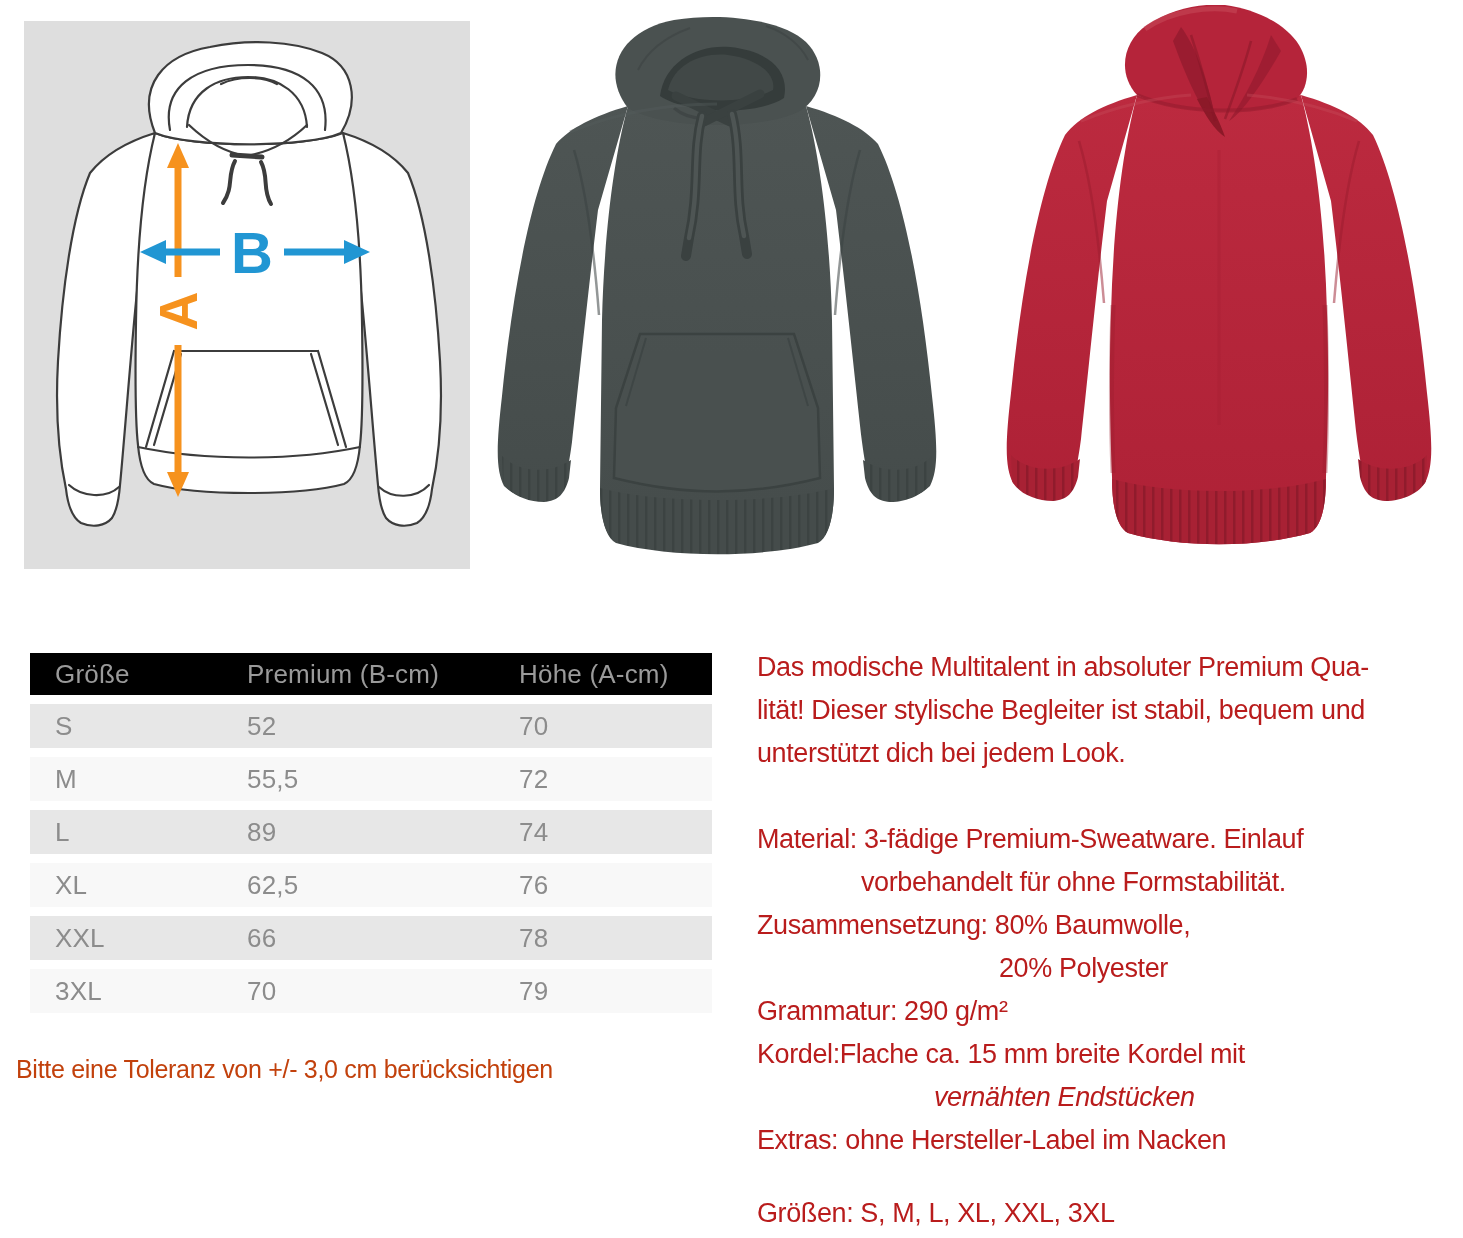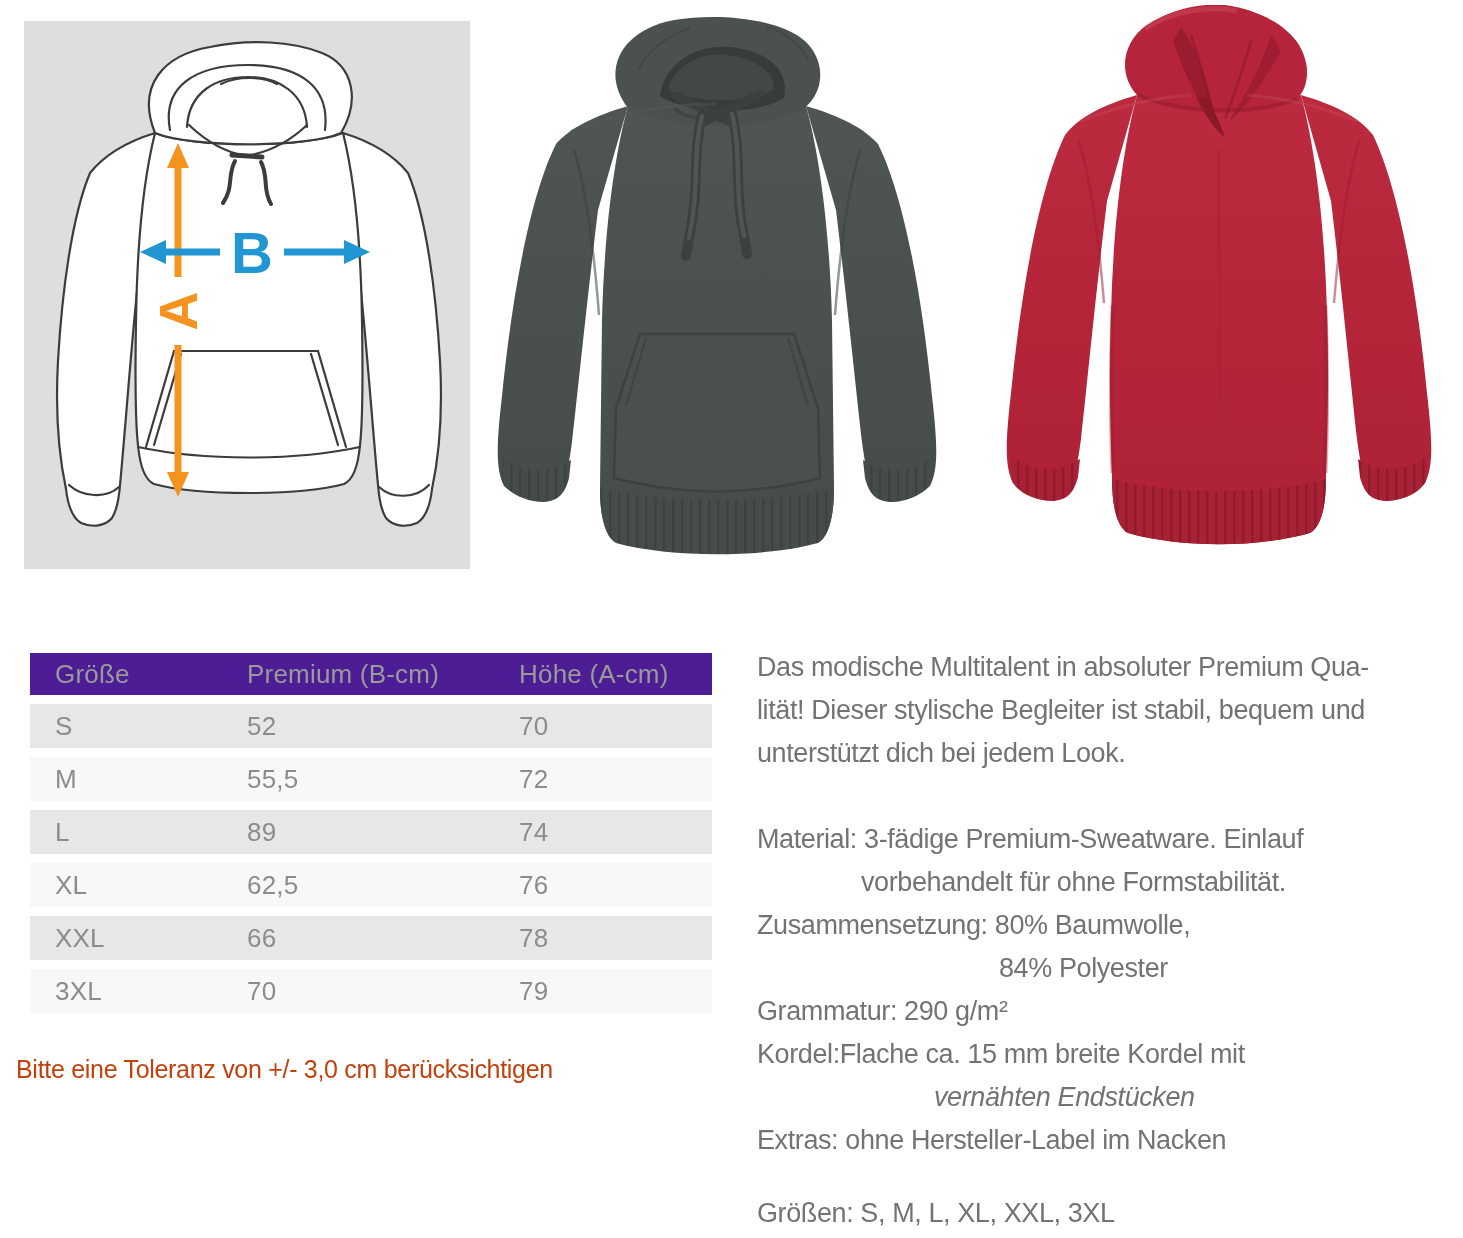--- a/index.html
+++ b/index.html
@@ -13,31 +13,31 @@
   
   .photo-front{position:absolute;left:478px;top:10px;width:478px;height:568px;}
   .photo-back{position:absolute;left:985px;top:5px;width:465px;height:572px;}
   .photo-front svg,.photo-back svg{display:block;}
 
   
   .size-table{position:absolute;left:30px;top:653px;width:682px;}
   .trow{display:grid;grid-template-columns:192px 272px 218px;height:44px;line-height:44px;
         margin-bottom:9px;background:#E7E7E7;}
   .trow.light{background:#F8F8F8;}
-  .trow.thead{background:#4c1d95;height:42px;line-height:42px;}
+  .trow.thead{background:#000000;height:42px;line-height:42px;text-decoration:underline;}
   .cell{padding-left:25px;font-size:26px;color:#8C8C8C;letter-spacing:0.2px;white-space:nowrap;}
   .thead .cell{color:#9A9A9A;}
 
   
   .tolerance{position:absolute;left:16px;top:1055px;font-size:25px;letter-spacing:-0.3px;
              color:#c2410c;white-space:nowrap;}
 
   
   .desc{position:absolute;left:757px;top:646px;width:706px;font-size:27px;line-height:43px;
-        color:#737373;letter-spacing:-0.4px;}
+        color:#b91c1c;letter-spacing:-0.4px;}
   .dline{white-space:nowrap;}
   .ind-a{padding-left:104px;}
   .ind-b{padding-left:242px;}
   .ind-c{padding-left:177px;font-style:italic;}
   .gap-top{margin-top:43px;}
   .gap-top-sm{margin-top:30px;}
 </style>
 </head>
 <body>
 
@@ -249,21 +249,21 @@
 
   <div class="tolerance">Bitte eine Toleranz von +/- 3,0 cm berücksichtigen</div>
 
   <div class="desc">
     <div class="dline">Das modische Multitalent in absoluter Premium Qua-</div>
     <div class="dline">lität! Dieser stylische Begleiter ist stabil, bequem und</div>
     <div class="dline">unterstützt dich bei jedem Look.</div>
     <div class="dline gap-top">Material: 3-fädige Premium-Sweatware. Einlauf</div>
     <div class="dline ind-a">vorbehandelt für ohne Formstabilität.</div>
     <div class="dline">Zusammensetzung: 80% Baumwolle,</div>
-    <div class="dline ind-b">84% Polyester</div>
+    <div class="dline ind-b">20% Polyester</div>
     <div class="dline">Grammatur: 290 g/m²</div>
     <div class="dline">Kordel:Flache ca. 15 mm breite Kordel mit</div>
     <div class="dline ind-c">vernähten Endstücken</div>
     <div class="dline">Extras: ohne Hersteller-Label im Nacken</div>
     <div class="dline gap-top-sm">Größen: S, M, L, XL, XXL, 3XL</div>
   </div>
 
 </div>
 
 </body></html>

